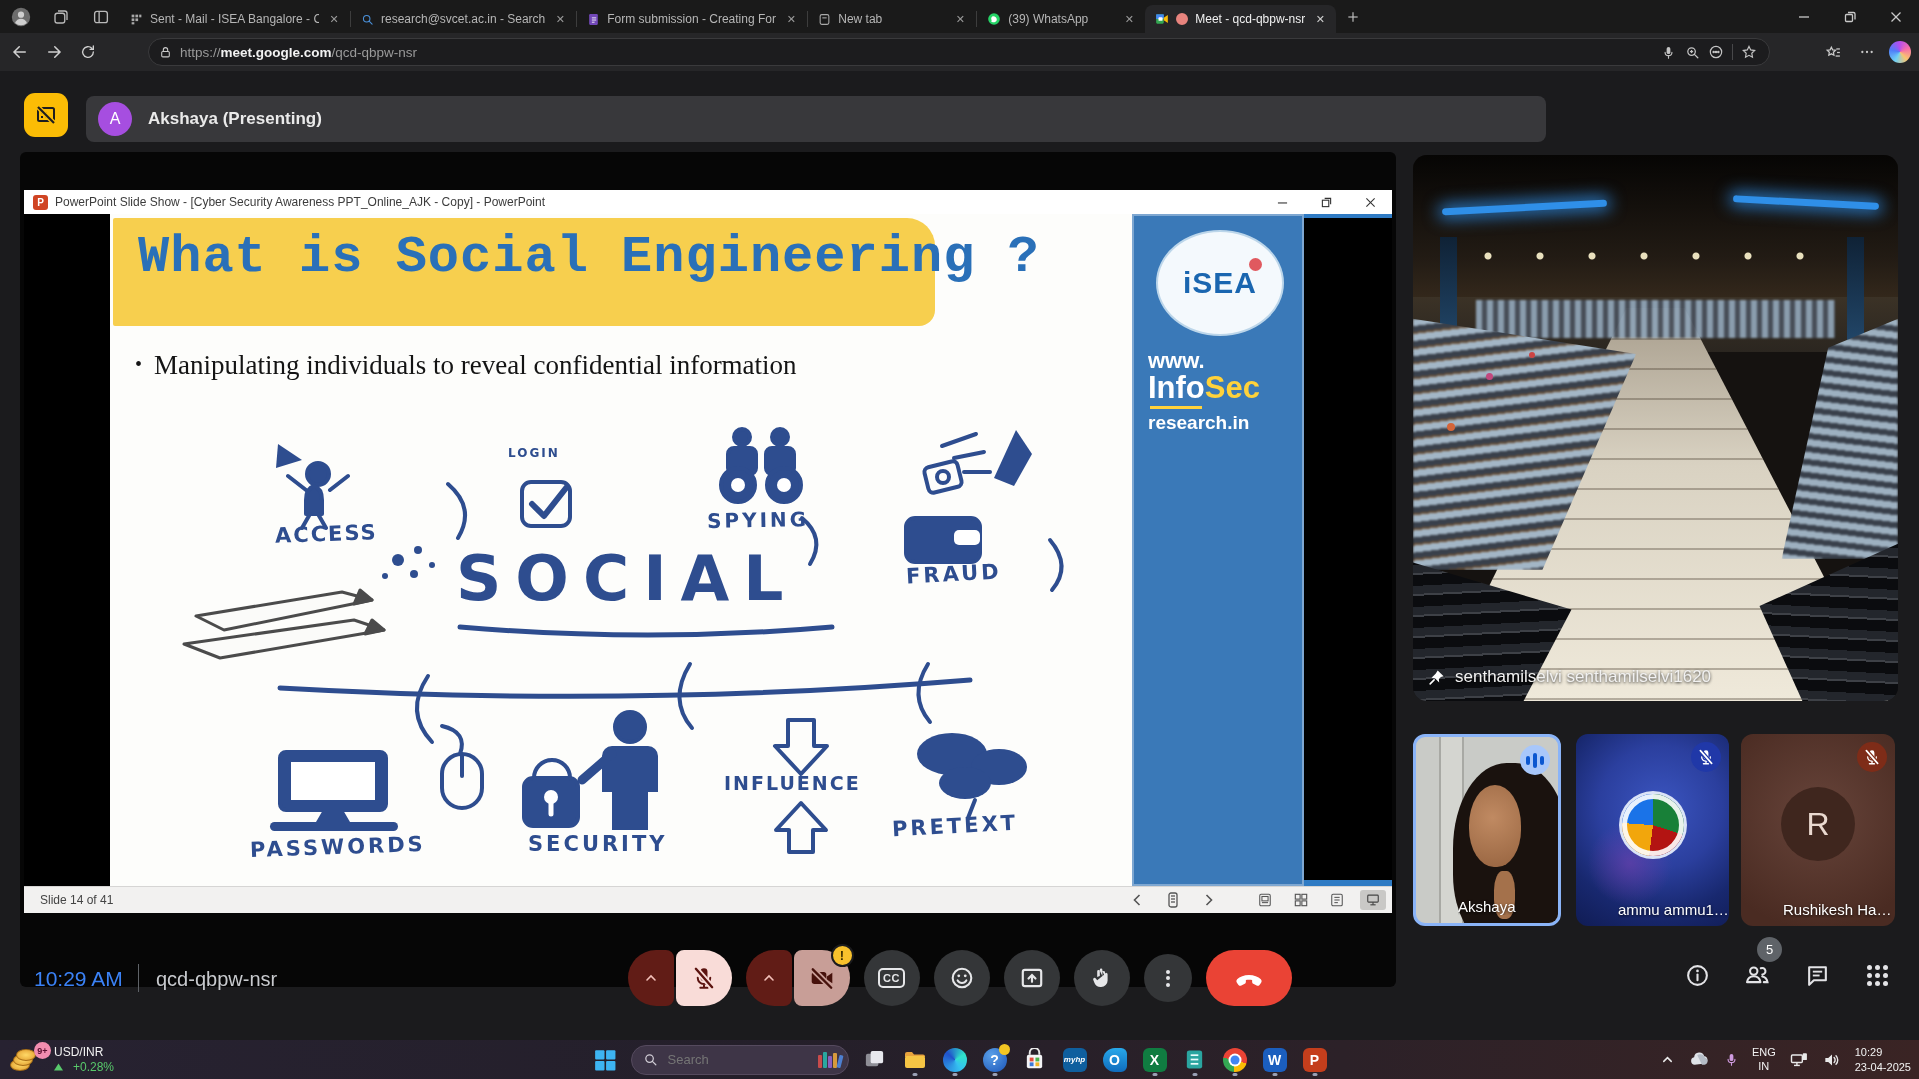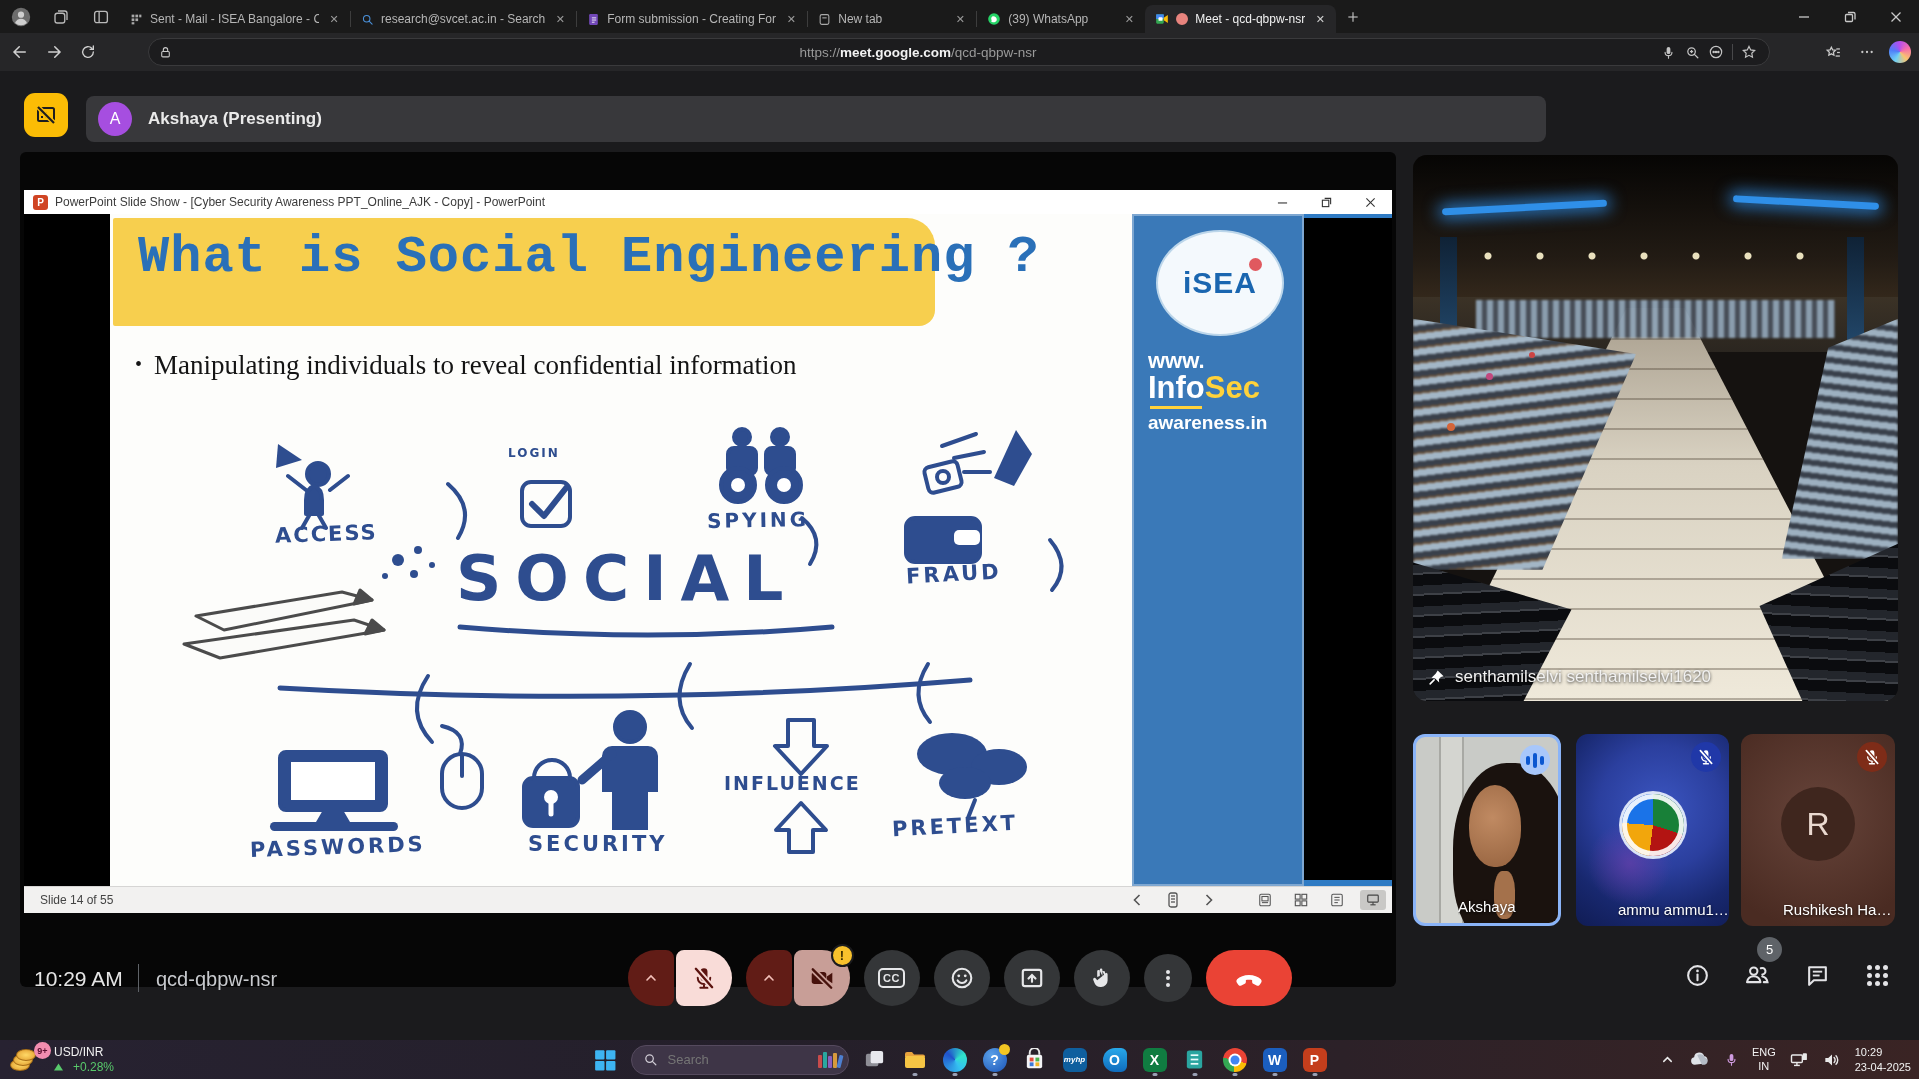--- a/index.html
+++ b/index.html
@@ -15,21 +15,21 @@
   .tab.active{background:#262628;color:#f1f1f1;}
   .tab .ttl{white-space:nowrap;overflow:hidden;flex:1;}
   .tab .tclose{color:#9a9a9a;font-size:11px;width:16px;height:16px;display:flex;align-items:center;justify-content:center;border-radius:4px;}
   .tabdiv{width:1px;height:16px;background:#3d3d3d;margin-bottom:6px;}
   .newtab{width:26px;height:26px;margin:0 4px 3px 4px;display:flex;align-items:center;justify-content:center;color:#c2c2c2;}
   .winctl{position:absolute;right:0;top:0;height:33px;display:flex;}
   .winbtn{width:46px;height:33px;display:flex;align-items:center;justify-content:center;color:#c9c9c9;}
   .toolbar{position:absolute;left:0;top:33px;width:1919px;height:38px;background:#262628;display:flex;align-items:center;}
   .navbtn{width:28px;height:28px;margin-left:6px;display:flex;align-items:center;justify-content:center;color:#cfcfcf;}
   .urlpill{position:absolute;left:148px;top:5px;width:1622px;height:28px;border-radius:14px;background:#1c1c1e;
-           border:1px solid #3a3a3c;display:flex;align-items:center;padding:0 8px 0 10px;box-sizing:border-box;text-align:center;}
+           border:1px solid #3a3a3c;display:flex;align-items:center;padding:0 8px 0 10px;box-sizing:border-box;}
   .urltext{font-size:13.5px;margin-left:8px;flex:1;white-space:nowrap;overflow:hidden;}
   .urltext .dim{color:#9a9a9a;} .urltext .host{color:#f2f2f2;font-weight:bold;}
   .pillico{width:24px;height:24px;display:flex;align-items:center;justify-content:center;color:#c4c4c4;}
   .pilldiv{width:1px;height:16px;background:#48484a;margin:0 4px;}
   .tbright{position:absolute;right:8px;top:5px;height:28px;display:flex;align-items:center;gap:10px;}
   .copilot{width:22px;height:22px;border-radius:50%;
            background:conic-gradient(from 210deg,#6fd0f6,#4f7df9,#b44df0,#f66fa8,#f9c56f,#6fd0f6);}
 
   
   .meetpage{position:absolute;left:0;top:71px;width:1919px;height:969px;background:#1b1b1d;}
@@ -81,21 +81,21 @@
   .vidlabel{position:absolute;left:14px;bottom:14px;display:flex;align-items:center;gap:9px;color:#f1f1f1;font-size:17px;
             text-shadow:0 1px 3px rgba(0,0,0,.85);}
   .tile{position:absolute;top:663px;height:192px;border-radius:12px;overflow:hidden;}
   .tilename{position:absolute;left:10px;bottom:8px;color:#fff;font-size:15px;font-weight:500;white-space:nowrap;
             text-shadow:0 1px 3px rgba(0,0,0,.8);max-width:86%;overflow:hidden;margin-left:32px;}
   .badge{position:absolute;right:8px;top:8px;width:30px;height:30px;border-radius:50%;display:flex;align-items:center;justify-content:center;}
   .audiobars{display:flex;gap:3px;align-items:center;}
   .audiobars i{width:4px;border-radius:2px;background:#0b57d0;display:block;}
 
   
-  .mb-time{position:absolute;left:34px;top:896px;font-size:21px;color:#e5e5e5;font-weight:500;}
+  .mb-time{position:absolute;left:34px;top:896px;font-size:21px;color:#3b82f6;font-weight:500;}
   .mb-sep{position:absolute;left:138px;top:893px;width:1px;height:28px;background:#5f6368;}
   .mb-code{position:absolute;left:156px;top:897px;font-size:20px;color:#c7c9cd;}
   .controls{position:absolute;left:50%;top:879px;transform:translateX(-50%);display:flex;align-items:center;gap:14px;height:56px;}
   .segL{width:46px;height:56px;border-radius:28px 8px 8px 28px;background:#611c16;display:flex;align-items:center;justify-content:center;color:#f3c1ba;}
   .segR{width:56px;height:56px;border-radius:8px 28px 28px 8px;display:flex;align-items:center;justify-content:center;position:relative;}
   .split{display:flex;gap:2px;}
   .cbtn{width:56px;height:56px;border-radius:50%;background:#343638;display:flex;align-items:center;justify-content:center;color:#e6e7e9;}
   .cbtn.narrow{width:48px;height:48px;}
   .endcall{width:86px;height:56px;border-radius:28px;background:#ea4335;display:flex;align-items:center;justify-content:center;}
   .ccbox{border:2px solid #e6e7e9;border-radius:5px;font-size:11px;font-weight:bold;padding:2px 3px;letter-spacing:.5px;}
@@ -551,27 +551,27 @@
             </div>
 
             <div class="banner">
               <div class="iseaellipse">
                 <span class="iseatxt">iSEA</span>
                 <span class="iseadot"></span>
               </div>
               <div class="bline" style="top:134px;font-size:22px;">www.</div>
               <div class="bline" style="top:156px;font-size:31px;"><span>Info</span><span style="color:#ffd23a">Sec</span></div>
               <div style="position:absolute;left:18px;top:192px;width:52px;height:3px;background:#ffd23a;"></div>
-              <div class="bline" style="top:198px;font-size:19px;">awareness.in</div>
+              <div class="bline" style="top:198px;font-size:19px;">research.in</div>
             </div>
           </div>
         </div>
 
         <div class="ppt-status">
-          <span style="margin-left:16px;">Slide 14 of 55</span>
+          <span style="margin-left:16px;">Slide 14 of 41</span>
           <div class="ps-icons">
             <div class="ps-btn">
                 <svg width="8" height="12" viewBox="0 0 8 12" fill="none" stroke="#555" stroke-width="1.6">
                   <path d="M6.5 1L1.5 6l5 5"></path>
                 </svg>
               </div>
             <div class="ps-btn">
                 <svg width="12" height="16" viewBox="0 0 12 16" fill="none" stroke="#555" stroke-width="1.3">
                   <rect x="2" y="1" width="8" height="14" rx="2"></rect>
                   <line x1="4" y1="4" x2="8" y2="4"></line>

